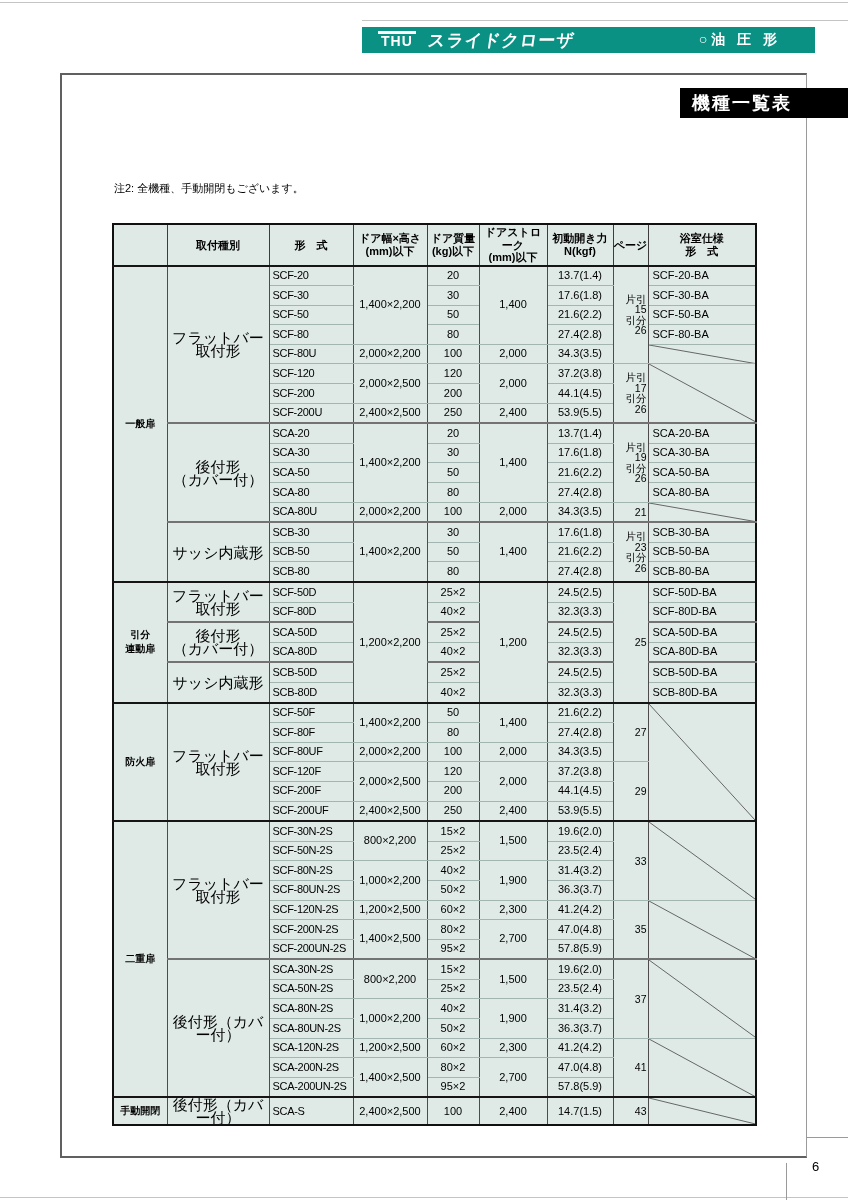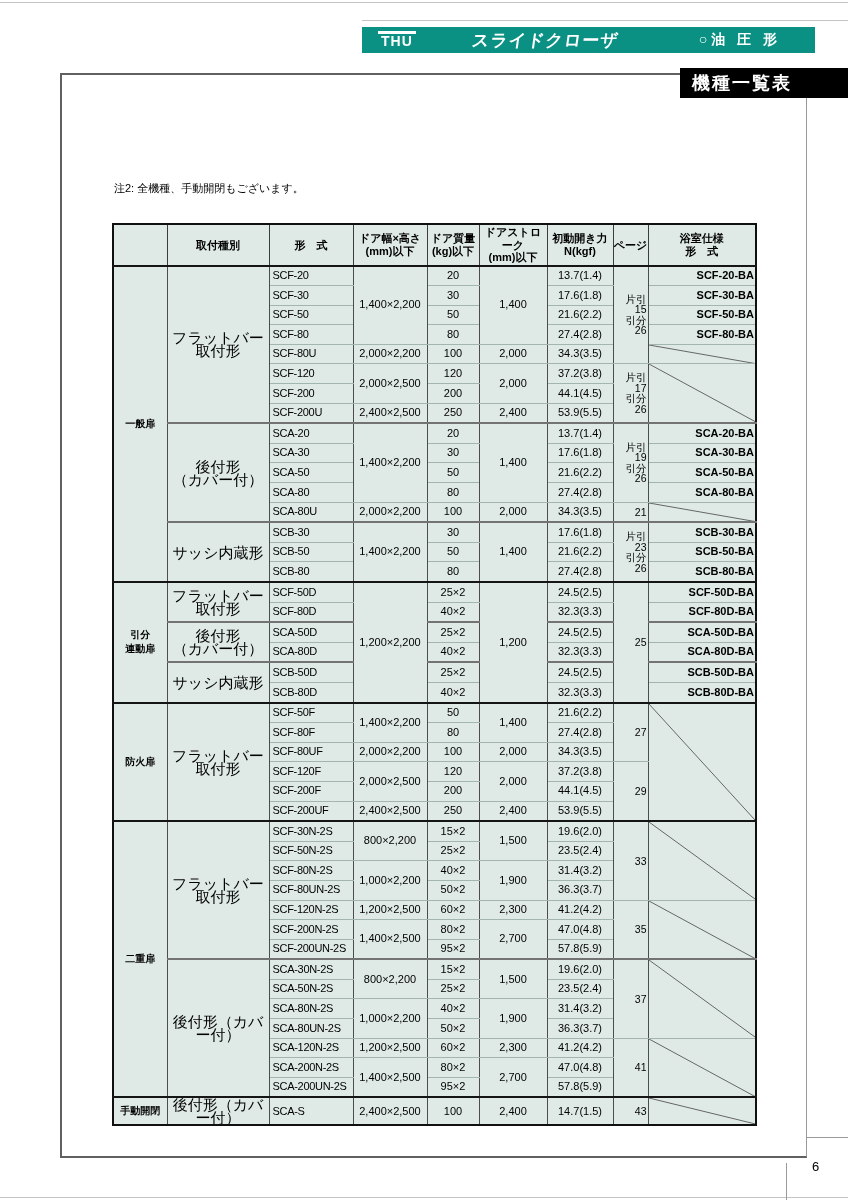--- a/index.html
+++ b/index.html
@@ -7,57 +7,57 @@
        font-family:"Liberation Sans","DejaVu Sans",sans-serif;color:#000;}
   .hairline{position:absolute;background:#c4c4c4;}
   .banner{position:absolute;left:362px;top:27px;width:453px;height:26px;background:#0a9184;
           display:flex;align-items:center;color:#fff;box-sizing:border-box;}
   .logo-thu{margin-left:16px;font-weight:bold;font-size:14px;letter-spacing:1px;
             border-top:3px solid #fff;padding:0 3px 1px 3px;line-height:14px;}
   .product{margin-left:12px;font-weight:bold;font-size:17px;letter-spacing:1px;
            transform:skewX(-8deg);white-space:nowrap;}
   .variant{margin-left:auto;margin-right:34px;font-weight:bold;font-size:14px;
            letter-spacing:4px;white-space:nowrap;}
-  .black-tab{position:absolute;left:680px;top:68px;width:168px;height:30px;background:#000;
+  .black-tab{position:absolute;left:680px;top:88px;width:168px;height:30px;background:#000;
              color:#fff;font-size:18px;font-weight:bold;line-height:30px;padding-left:12px;
              letter-spacing:2px;box-sizing:border-box;z-index:5;white-space:nowrap;}
   .pagebox{position:absolute;left:60px;top:73px;width:747px;height:1085px;box-sizing:border-box;
            border:2px solid #606060;border-right:1px solid #9a9a9a;}
   .notes{position:absolute;left:114px;top:179px;font-size:11px;line-height:18px;font-weight:500;}
   #spec-table{position:absolute;left:112px;top:223px;width:643px;border-collapse:collapse;
               table-layout:fixed;background:#dfeae6;border:2px solid #101010;}
   #spec-table th{border:1px solid #3c3c3c;font-size:11px;font-weight:bold;height:33px;
                  line-height:12.5px;white-space:pre-line;padding:1px 0;text-align:center;}
   #spec-table td{border-left:1px solid #4c4c4c;border-right:1px solid #4c4c4c;
                  border-top:1px solid #a3b5b1;border-bottom:1px solid #a3b5b1;
                  height:18.6px;font-size:11px;text-align:center;padding:0 1px;
                  white-space:pre-line;line-height:11.5px;overflow:hidden;vertical-align:middle;}
   #spec-table tr.sb > td{border-top:2px solid #151515;}
   #spec-table tr.gb > td{border-top:2px solid #737373;}
   #spec-table tr.wb > td{border-top:1px solid #4f5f5c;}
   #spec-table td.model{text-align:left;font-weight:normal;padding-left:3px;white-space:nowrap;
                        font-size:11px;letter-spacing:-0.3px;}
-  #spec-table td.bath{text-align:right;font-weight:bold;padding-left:4px;white-space:nowrap;border-radius:9px;}
+  #spec-table td.bath{text-align:left;font-weight:normal;padding-left:4px;white-space:nowrap;border-radius:9px;}
   #spec-table td.cat{font-weight:bold;font-size:10px;line-height:14px;}
   #spec-table td.mount{font-size:15px;line-height:13px;margin-left:48px;}
   #spec-table td.num{font-size:11px;}
   #spec-table td.page{font-size:10.5px;line-height:10.5px;text-align:right;}
   #spec-table td.diag{position:relative;padding:0;}
   td.diag svg{position:absolute;left:0;top:0;width:100%;height:100%;display:block;}
   .pagenum{position:absolute;left:812px;top:1159px;font-size:13px;}
   .mark{position:absolute;background:#9a9a9a;}
 </style>
 </head>
 <body>
 
 <div class="hairline" style="left:0;top:2px;width:848px;height:1px;"></div>
 <div class="hairline" style="left:362px;top:20px;width:486px;height:1px;"></div>
 <div class="hairline" style="left:0;top:1197px;width:848px;height:1px;"></div>
 
-<div class="banner" style="background: rgb(10, 145, 132); gap: 44px;">
+<div class="banner" style="background: rgb(10, 145, 132);">
   <span class="logo-thu">THU</span>
   <span class="product">スライドクローザ</span>
   <span class="variant">○油 圧 形</span>
 </div>
 
 <div class="black-tab" style="background: rgb(0, 0, 0);">機種一覧表</div>
 
 <div class="pagebox"></div>
 
 <div class="notes">

